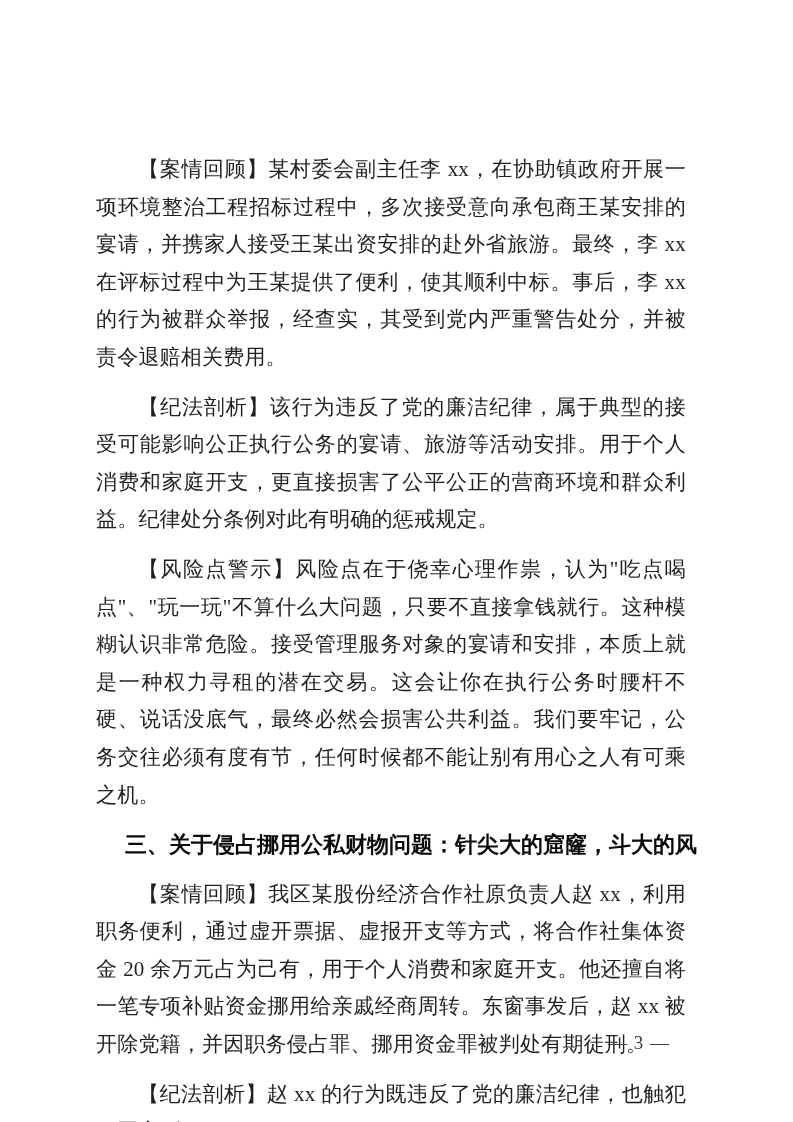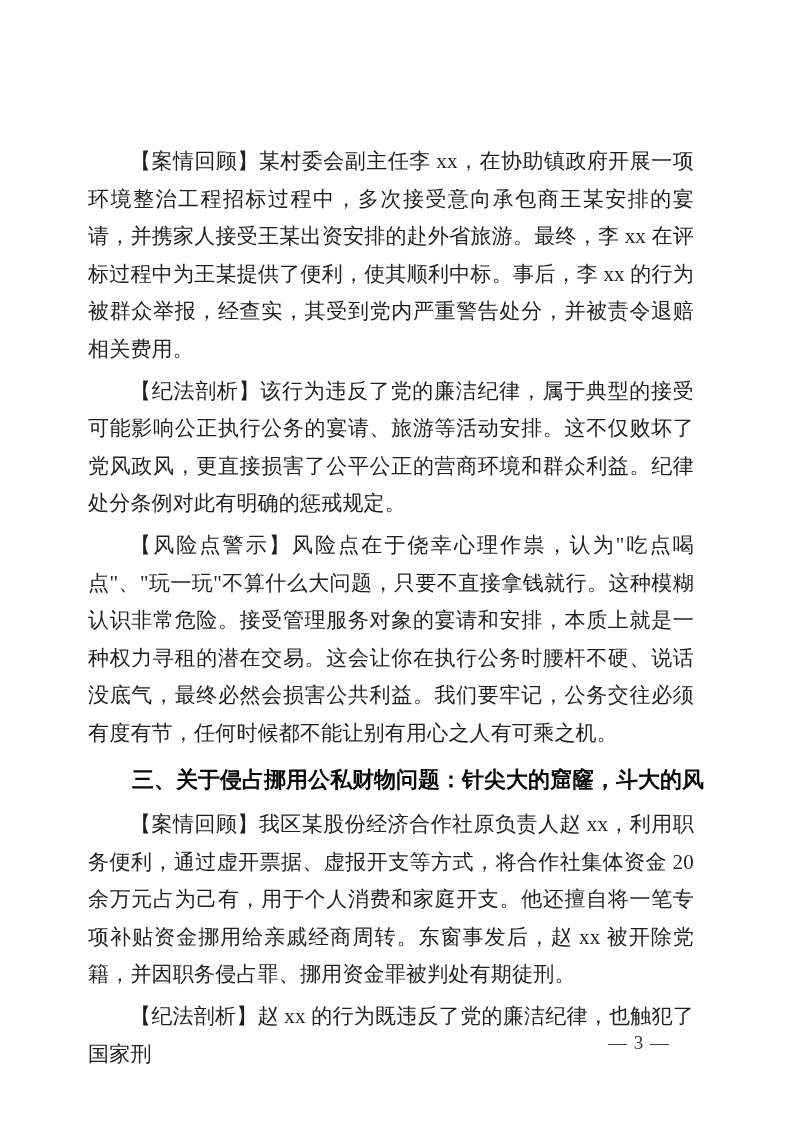--- a/index.html
+++ b/index.html
@@ -16,30 +16,30 @@
     font-family: "Liberation Serif", "DejaVu Serif", serif;
     color: #1f1f1f;
   }
   .text-block {
     position: absolute;
     left: 84px;
     top: 139px;
     width: 614px;
   }
   .para {
-    margin: 4px;
+    margin: 12px;
     font-size: 21px;
     line-height: 37.6px;
     text-align: justify;
     text-justify: inter-ideograph;
     text-indent: 2em;
     letter-spacing: 0.2px;
   }
   .heading {
-    margin: 8px;
+    margin: 1px;
     font-family: "Liberation Sans", "DejaVu Sans", sans-serif;
     font-weight: 700;
     font-size: 22px;
     line-height: 37.6px;
     color: #0a0a0a;
     text-indent: 40px;
     letter-spacing: 0;
     white-space: nowrap;
   }
   .page-number {
@@ -52,20 +52,20 @@
     letter-spacing: 1px;
     font-family: "Liberation Serif", "DejaVu Serif", serif;
   }
 </style>
 </head>
 <body>
 
 <div class="page">
   <div class="text-block">
     <p class="para">【案情回顾】某村委会副主任李 xx，在协助镇政府开展一项环境整治工程招标过程中，多次接受意向承包商王某安排的宴请，并携家人接受王某出资安排的赴外省旅游。最终，李 xx 在评标过程中为王某提供了便利，使其顺利中标。事后，李 xx 的行为被群众举报，经查实，其受到党内严重警告处分，并被责令退赔相关费用。</p>
-    <p class="para">【纪法剖析】该行为违反了党的廉洁纪律，属于典型的接受可能影响公正执行公务的宴请、旅游等活动安排。这不仅败坏了党风政风，更直接损害了公平公正的营商环境和群众利益。纪律处分条例对此有明确的惩戒规定。</p>
+    <p class="para">【纪法剖析】该行为违反了党的廉洁纪律，属于典型的接受可能影响公正执行公务的宴请、旅游等活动安排。用于个人消费和家庭开支，更直接损害了公平公正的营商环境和群众利益。纪律处分条例对此有明确的惩戒规定。</p>
     <p class="para">【风险点警示】风险点在于侥幸心理作祟，认为"吃点喝点"、"玩一玩"不算什么大问题，只要不直接拿钱就行。这种模糊认识非常危险。接受管理服务对象的宴请和安排，本质上就是一种权力寻租的潜在交易。这会让你在执行公务时腰杆不硬、说话没底气，最终必然会损害公共利益。我们要牢记，公务交往必须有度有节，任何时候都不能让别有用心之人有可乘之机。</p>
     <h2 class="heading">三、关于侵占挪用公私财物问题：针尖大的窟窿，斗大的风</h2>
     <p class="para">【案情回顾】我区某股份经济合作社原负责人赵 xx，利用职务便利，通过虚开票据、虚报开支等方式，将合作社集体资金 20 余万元占为己有，用于个人消费和家庭开支。他还擅自将一笔专项补贴资金挪用给亲戚经商周转。东窗事发后，赵 xx 被开除党籍，并因职务侵占罪、挪用资金罪被判处有期徒刑。</p>
     <p class="para">【纪法剖析】赵 xx 的行为既违反了党的廉洁纪律，也触犯了国家刑</p>
   </div>
   <div class="page-number">— 3 —</div>
 </div>
 
 </body></html>

